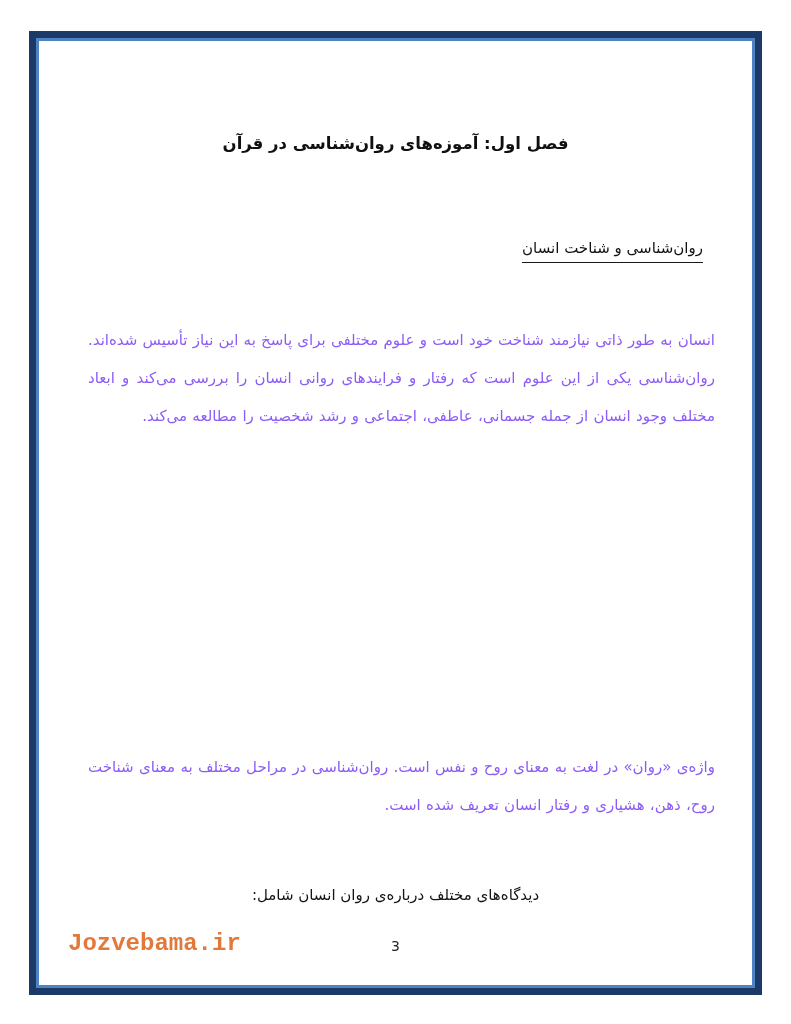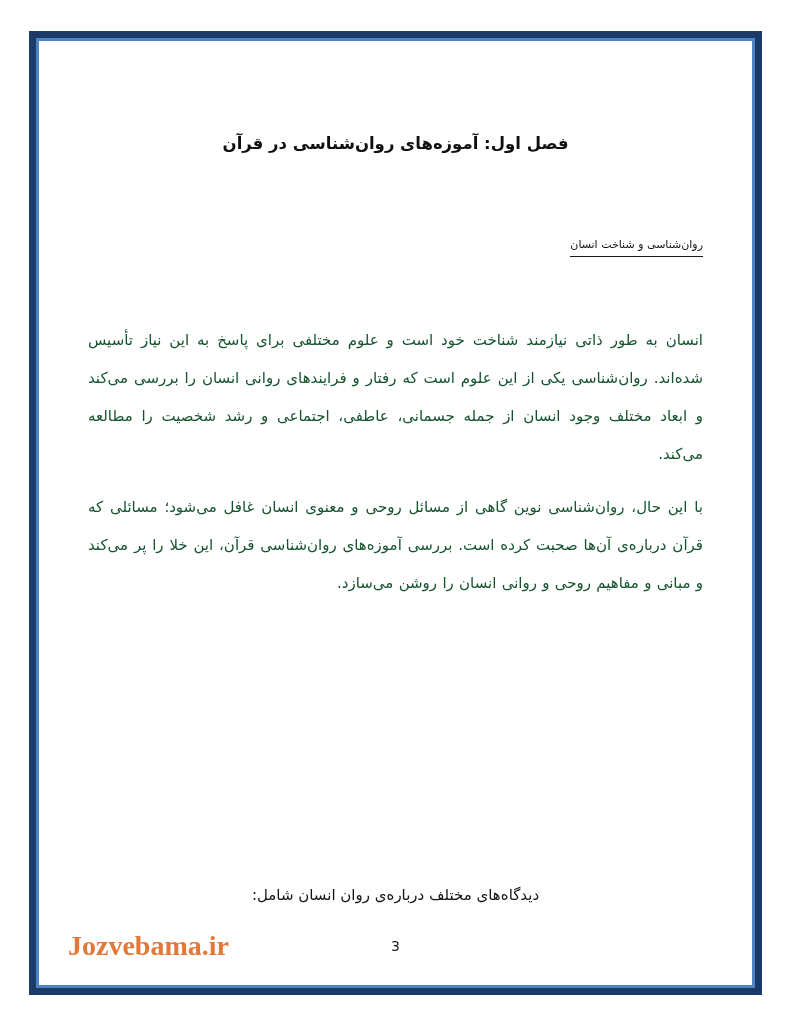--- a/index.html
+++ b/index.html
@@ -68,44 +68,44 @@
     color: #101010;
     line-height: 1.6;
     direction: rtl;
   }
 
   .sub-heading {
     position: absolute;
     left: 88px;
     right: 88px;
     text-align: right;
-    font-size: 11px;
+    font-size: 15px;
     color: #121212;
     direction: rtl;
     line-height: 1.6;
     padding-right: 0px;
   }
   .sub-heading .sh-text {
     display: inline-block;
   }
   .sub-heading.underlined .sh-text {
     border-bottom: 1px solid #1a1a1a;
     padding-bottom: 2px;
   }
   #subheading-1 { top: 236px; }
   #subheading-2 { top: 661px; }
 
   .body-para {
     position: absolute;
     left: 88px;
-    right: 88px;
+    right: 76px;
     text-align: justify;
     text-align-last: right;
     font-size: 15px;
-    color: #14532d;
+    color: #8b5cf6;
     direction: rtl;
     line-height: 2.53;
     word-spacing: 0.5px;
   }
   #para-1 { top: 322px; }
   #para-2 { top: 489px; }
   #para-3 { top: 749px; }
 
   .lead-line {
     position: absolute;
@@ -117,22 +117,22 @@
     color: #141414;
     direction: rtl;
     line-height: 1.8;
   }
 
   
   #site-logo {
     position: absolute;
     left: 68px;
     top: 930px;
-    font-family: Liberation Serif, serif;
-    font-size: 28px;
+    font-family: Liberation Mono, monospace;
+    font-size: 24px;
     font-weight: bold;
     color: #e2793a;
     letter-spacing: 0px;
     direction: ltr;
     white-space: nowrap;
   }
   #page-number {
     position: absolute;
     left: 0;
     top: 938px;
@@ -155,23 +155,23 @@
 <div id="content">
 
   <div class="doc-title">فصل اول: آموزه‌های روان‌شناسی در قرآن</div>
 
   <div class="sub-heading underlined" id="subheading-1">
     <span class="sh-text">روان‌شناسی و شناخت انسان</span>
   </div>
 
   <div class="body-para" id="para-1">انسان به طور ذاتی نیازمند شناخت خود است و علوم مختلفی برای پاسخ به این نیاز تأسیس شده‌اند. روان‌شناسی یکی از این علوم است که رفتار و فرایندهای روانی انسان را بررسی می‌کند و ابعاد مختلف وجود انسان از جمله جسمانی، عاطفی، اجتماعی و رشد شخصیت را مطالعه می‌کند.</div>
 
-  <div class="body-para" id="para-2">با این حال، روان‌شناسی نوین گاهی از مسائل روحی و معنوی انسان غافل می‌شود؛ مسائلی که قرآن درباره‌ی آن‌ها صحبت کرده است. بررسی آموزه‌های روان‌شناسی قرآن، این خلا را پر می‌کند و مبانی و مفاهیم روحی و روانی انسان را روشن می‌سازد.</div>
 
 
+  <div class="body-para" id="para-3">واژه‌ی «روان» در لغت به معنای روح و نفس است. روان‌شناسی در مراحل مختلف به معنای شناخت روح، ذهن، هشیاری و رفتار انسان تعریف شده است.</div>
 
   <div class="lead-line">دیدگاه‌های مختلف درباره‌ی روان انسان شامل:</div>
 
   <div id="site-logo">Jozvebama.ir</div>
 
   <div id="page-number">3</div>
 
 </div>
 
 </body></html>

